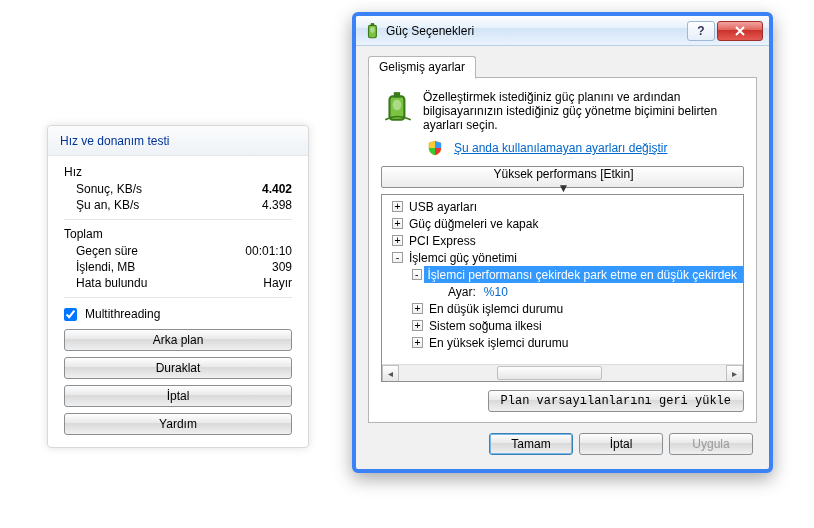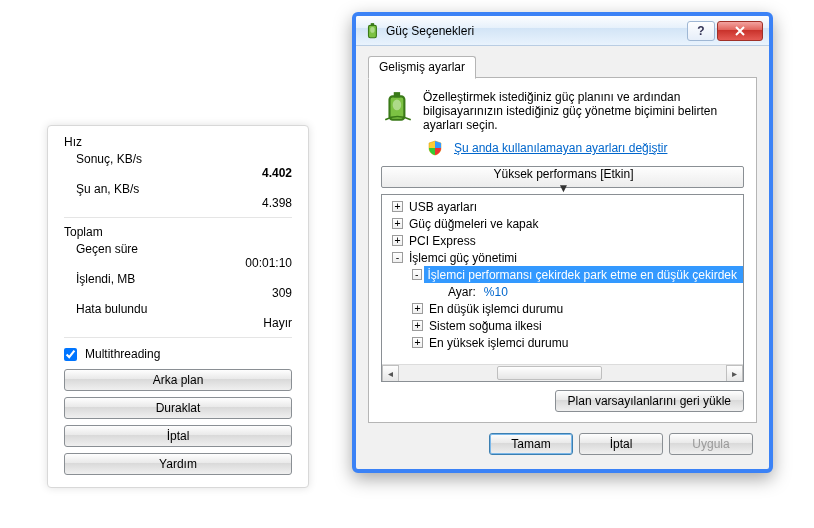--- a/index.html
+++ b/index.html
@@ -25,21 +25,21 @@
   }
   .left-panel .title {
     padding: 8px 12px 7px 12px;
     background: linear-gradient(#fbfcfd, #eef2f6);
     border-bottom: 1px solid #e3e6ea;
     border-radius: 4px 4px 0 0;
     color: #003399;
   }
   .left-panel .body { padding: 5px 16px 12px 16px; }
   .section-head { padding: 4px 0 2px 0; }
-  .kv { display: flex; justify-content: space-between; padding: 1px 0 1px 12px; flex-direction: column; }
+  .kv { display: flex; justify-content: space-between; padding: 1px 0 1px 12px; }
   .kv .v { text-align: right; }
   .bold { font-weight: 700; }
   .rule { height: 1px; background: #e5e5e5; margin: 6px 0 3px 0; }
   .chk-row { padding: 6px 0 4px 0; display: flex; align-items: center; gap: 4px;}
   .chk-row input { margin: 0 4px 0 0; }
   .btn-grid {
     display: grid;
     grid-template-columns: 1fr;
     gap: 6px;
     padding-top: 4px;
@@ -157,34 +157,35 @@
   .hscroll {
     position: absolute; bottom: 0; left: 0; right: 0;
     height: 17px;
     background: #f0f0f0;
     border-top: 1px solid #dcdcdc;
     display:flex; align-items:center;
   }
   .hscroll .hbtn { width:17px;height:17px;border:1px solid #bfbfbf;background:linear-gradient(#fefefe,#e6e6e6);display:flex;align-items:center;justify-content:center;font-size:10px;color:#555;}
   .hscroll .track { flex:1; position:relative; height:100%; }
   .hscroll .thumb { position:absolute; left:30%; width:32%; top:1px; bottom:1px; border:1px solid #bfbfbf; background:linear-gradient(#fefefe,#e6e6e6); border-radius:2px;}
-  .restore-row { text-align: right; padding-top: 8px; }
+  .restore-row { text-align: right; padding-top: 8px; font-family: Liberation Mono, monospace; }
   .dlg-buttons {
     display: flex; justify-content: flex-end; gap: 6px;
     padding: 10px 4px 2px 0;
   }
   .win-btn.wsm { width: 84px; }
   .win-btn.default { border-color: #3c7fb1; box-shadow: 0 0 0 1px #7ab7e9 inset; }
   .win-btn.disabled { color: #9a9a9a; cursor: default; }
   .shield-ico { width:16px; height:16px; }
 </style>
 </head>
 <body>
 
 <div class="left-panel">
+  <div class="title">Hız ve donanım testi</div>
   <div class="body">
     <div class="section-head">Hız</div>
     <div class="kv">
       <span>Sonuç, KB/s</span>
       <span class="v bold">4.402</span>
     </div>
     <div class="kv">
       <span>Şu an, KB/s</span>
       <span class="v">4.398</span>
     </div>

